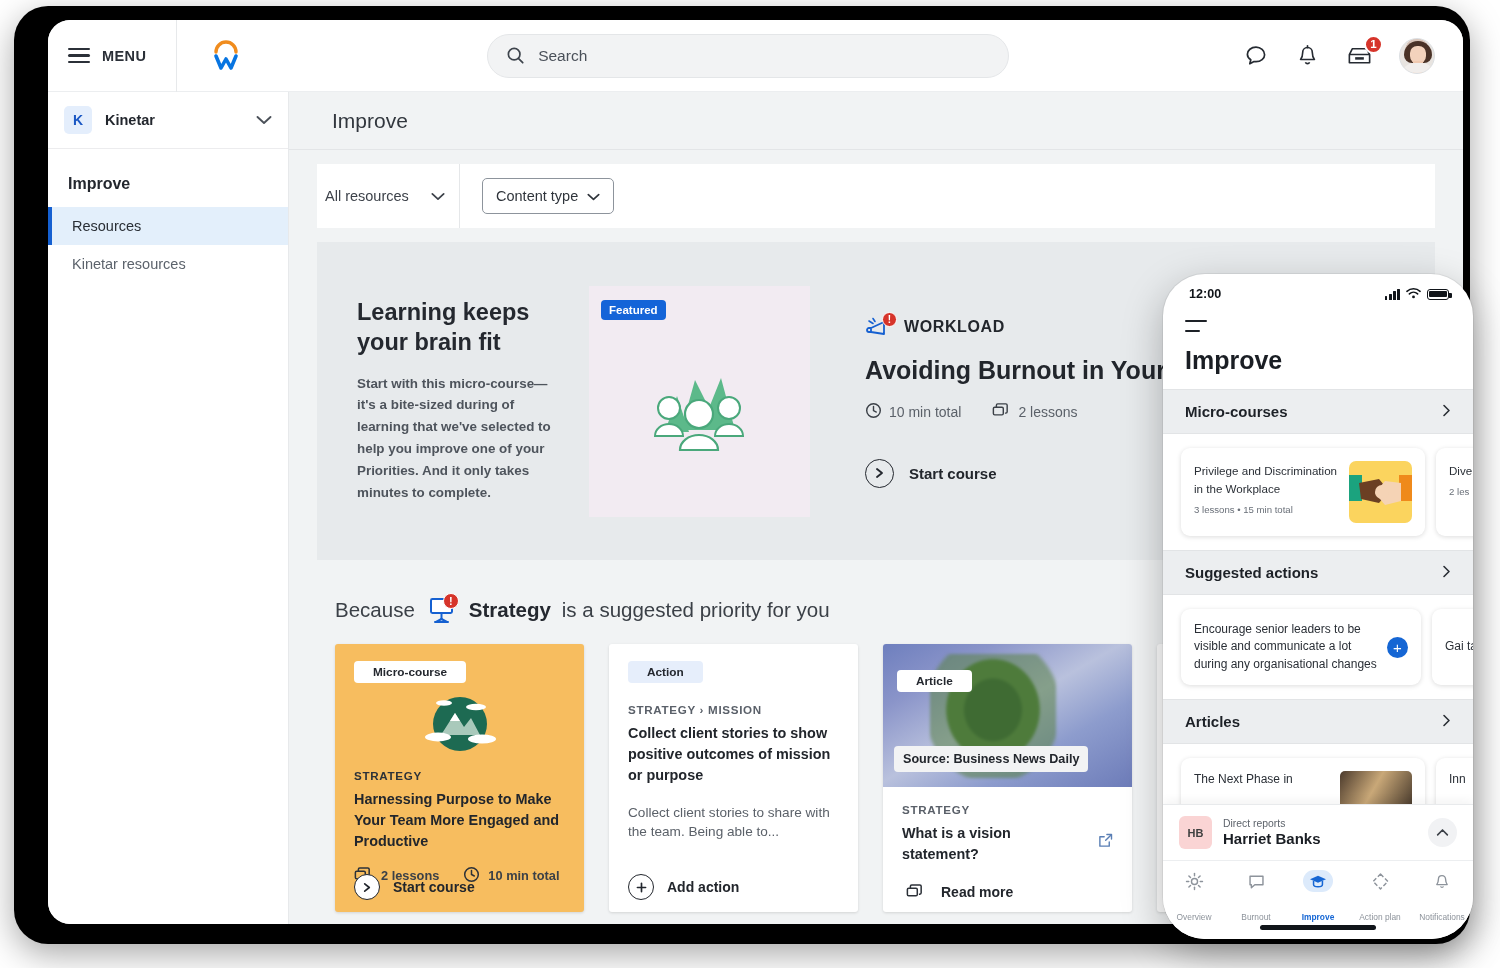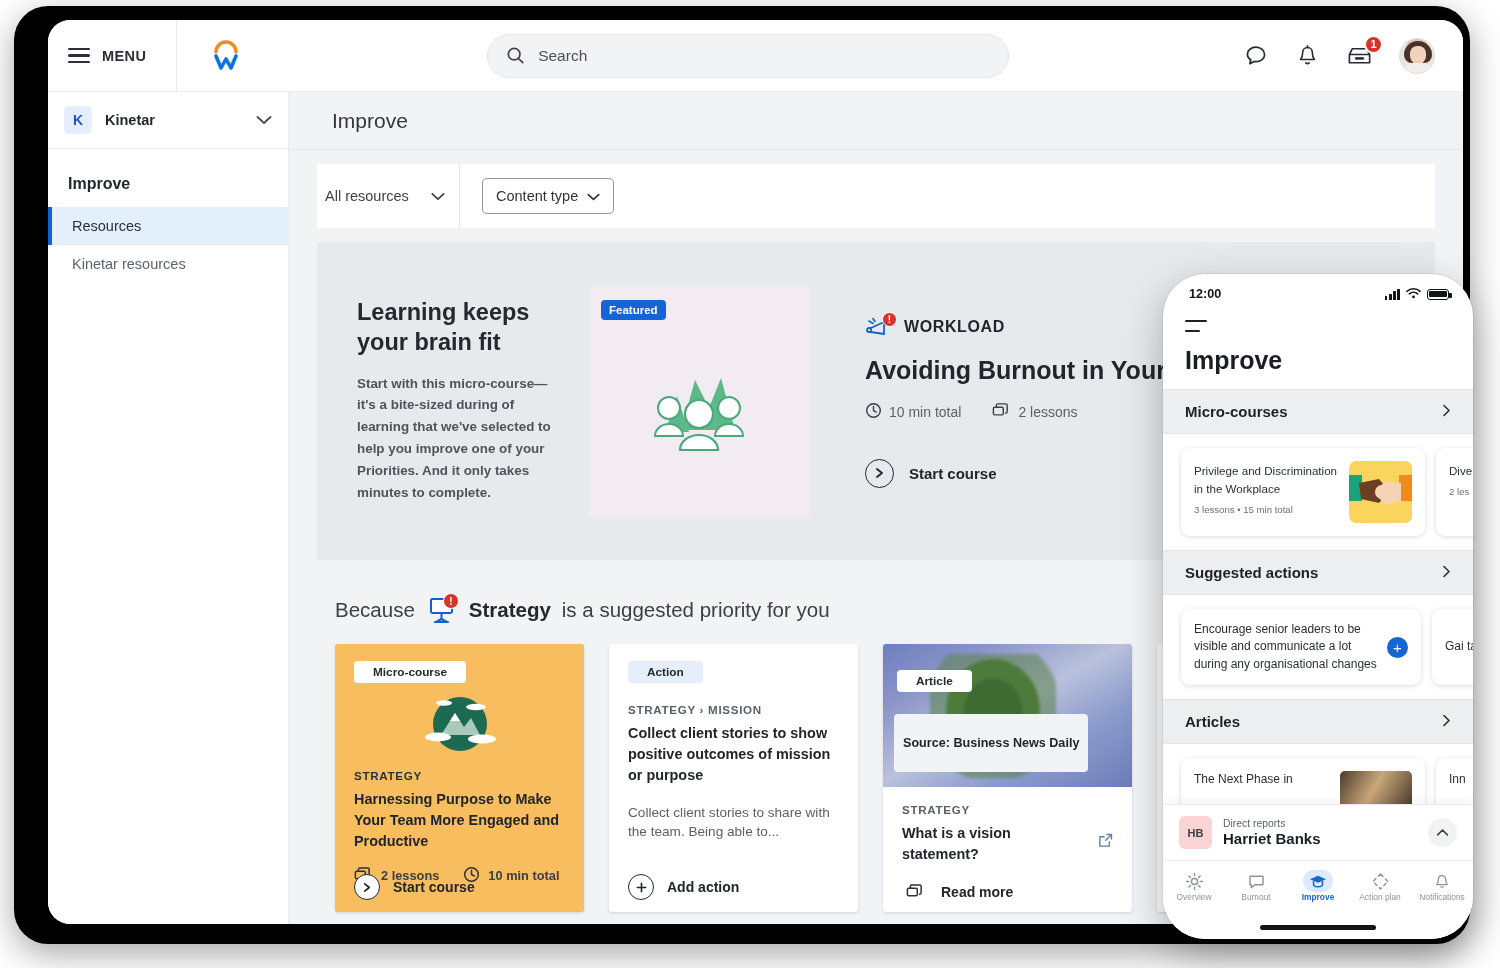--- a/index.html
+++ b/index.html
@@ -249,21 +249,21 @@
   .art-img .tree {
     position: absolute; left: 44%; top: 50%; transform: translate(-50%,-50%);
     width: 126px; height: 124px;
     background: radial-gradient(ellipse at 50% 45%, #3f6b33 0 32%, #4e7b3b 33% 52%, rgba(90,130,70,.55) 53% 74%, rgba(120,150,110,0) 78%);
     filter: blur(1.4px);
   }
   .art-img .src {
     position: absolute; left: 11px; bottom: 15px;
     background: #f2f3f4; color: #22262c;
     font-size: 12.6px; font-weight: 700;
-    padding: 22px 9px; border-radius: 4px;
+    padding: 6px 9px; border-radius: 4px;
   }
 
   
   #phone {
     position: absolute;
     left: 1163px; top: 274px;
     width: 310px; height: 665px;
     background: #fff;
     border-radius: 42px;
     box-shadow: 0 14px 40px rgba(0,0,0,.28), 0 0 0 1px rgba(0,0,0,.06);
@@ -334,21 +334,21 @@
   .hb-name { font-size: 15px; font-weight: 700; color: #1a1e24; margin-top: 1px; }
   .hb-toggle {
     margin-left: auto; width: 29px; height: 29px; border-radius: 50%;
     background: #f1f2f4; display: flex; align-items: center; justify-content: center; cursor: pointer;
   }
   .ph-tabs {
     position: absolute; left: 0; right: 0; bottom: 0;
     height: 78px; background: #fff;
     display: flex; align-items: flex-start; padding-top: 9px;
   }
-  .ph-tab { flex: 1; display: flex; flex-direction: column; align-items: center; gap: 0; cursor: pointer; }
+  .ph-tab { flex: 1; display: flex; flex-direction: column; align-items: center; gap: 20px; cursor: pointer; }
   .ph-tab .lbl { font-size: 8.4px; color: #8d939b; }
   .ph-tab.active .lbl { color: #1566d4; font-weight: 700; }
   .tab-ic { width: 26px; height: 22px; display: flex; align-items: center; justify-content: center; }
   .ph-tab.active .tab-ic { background: #dceafb; border-radius: 11px; width: 30px; }
   .home-ind { position: absolute; left: 50%; transform: translateX(-50%); bottom: 9px; width: 116px; height: 5px; background: #11151a; border-radius: 3px; }
 </style>
 </head>
 <body>
 
 <div id="bezel">

